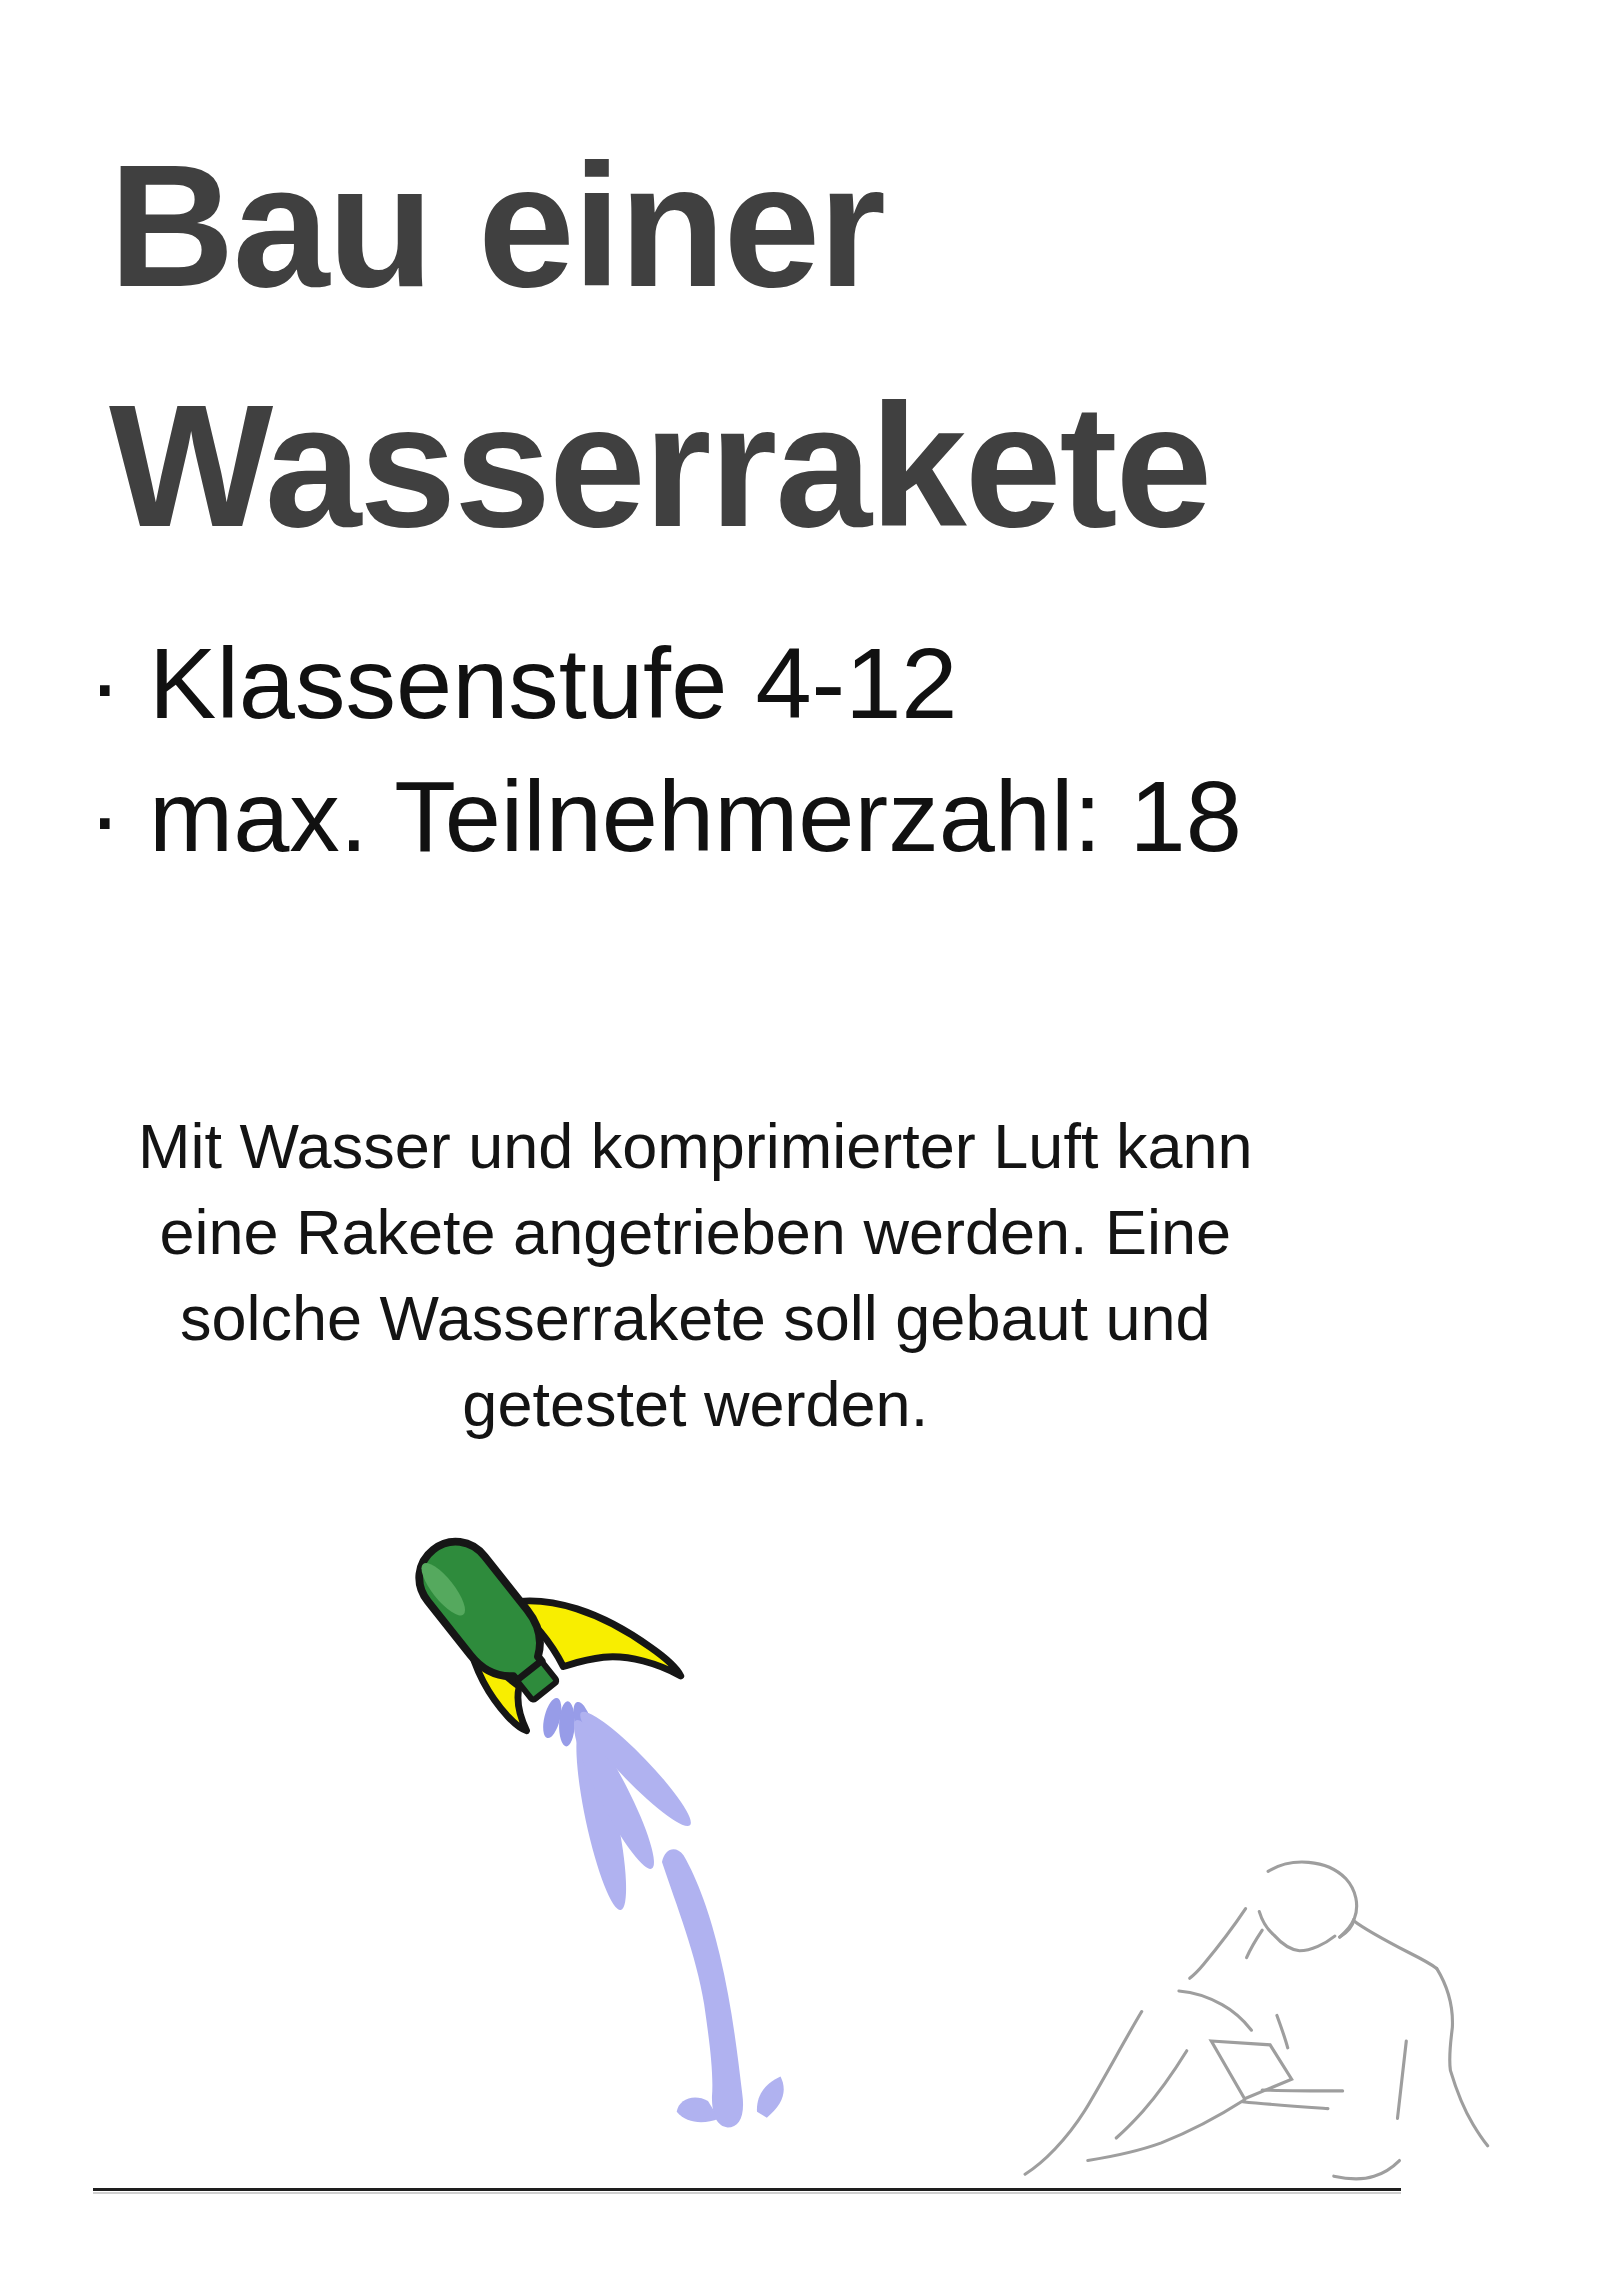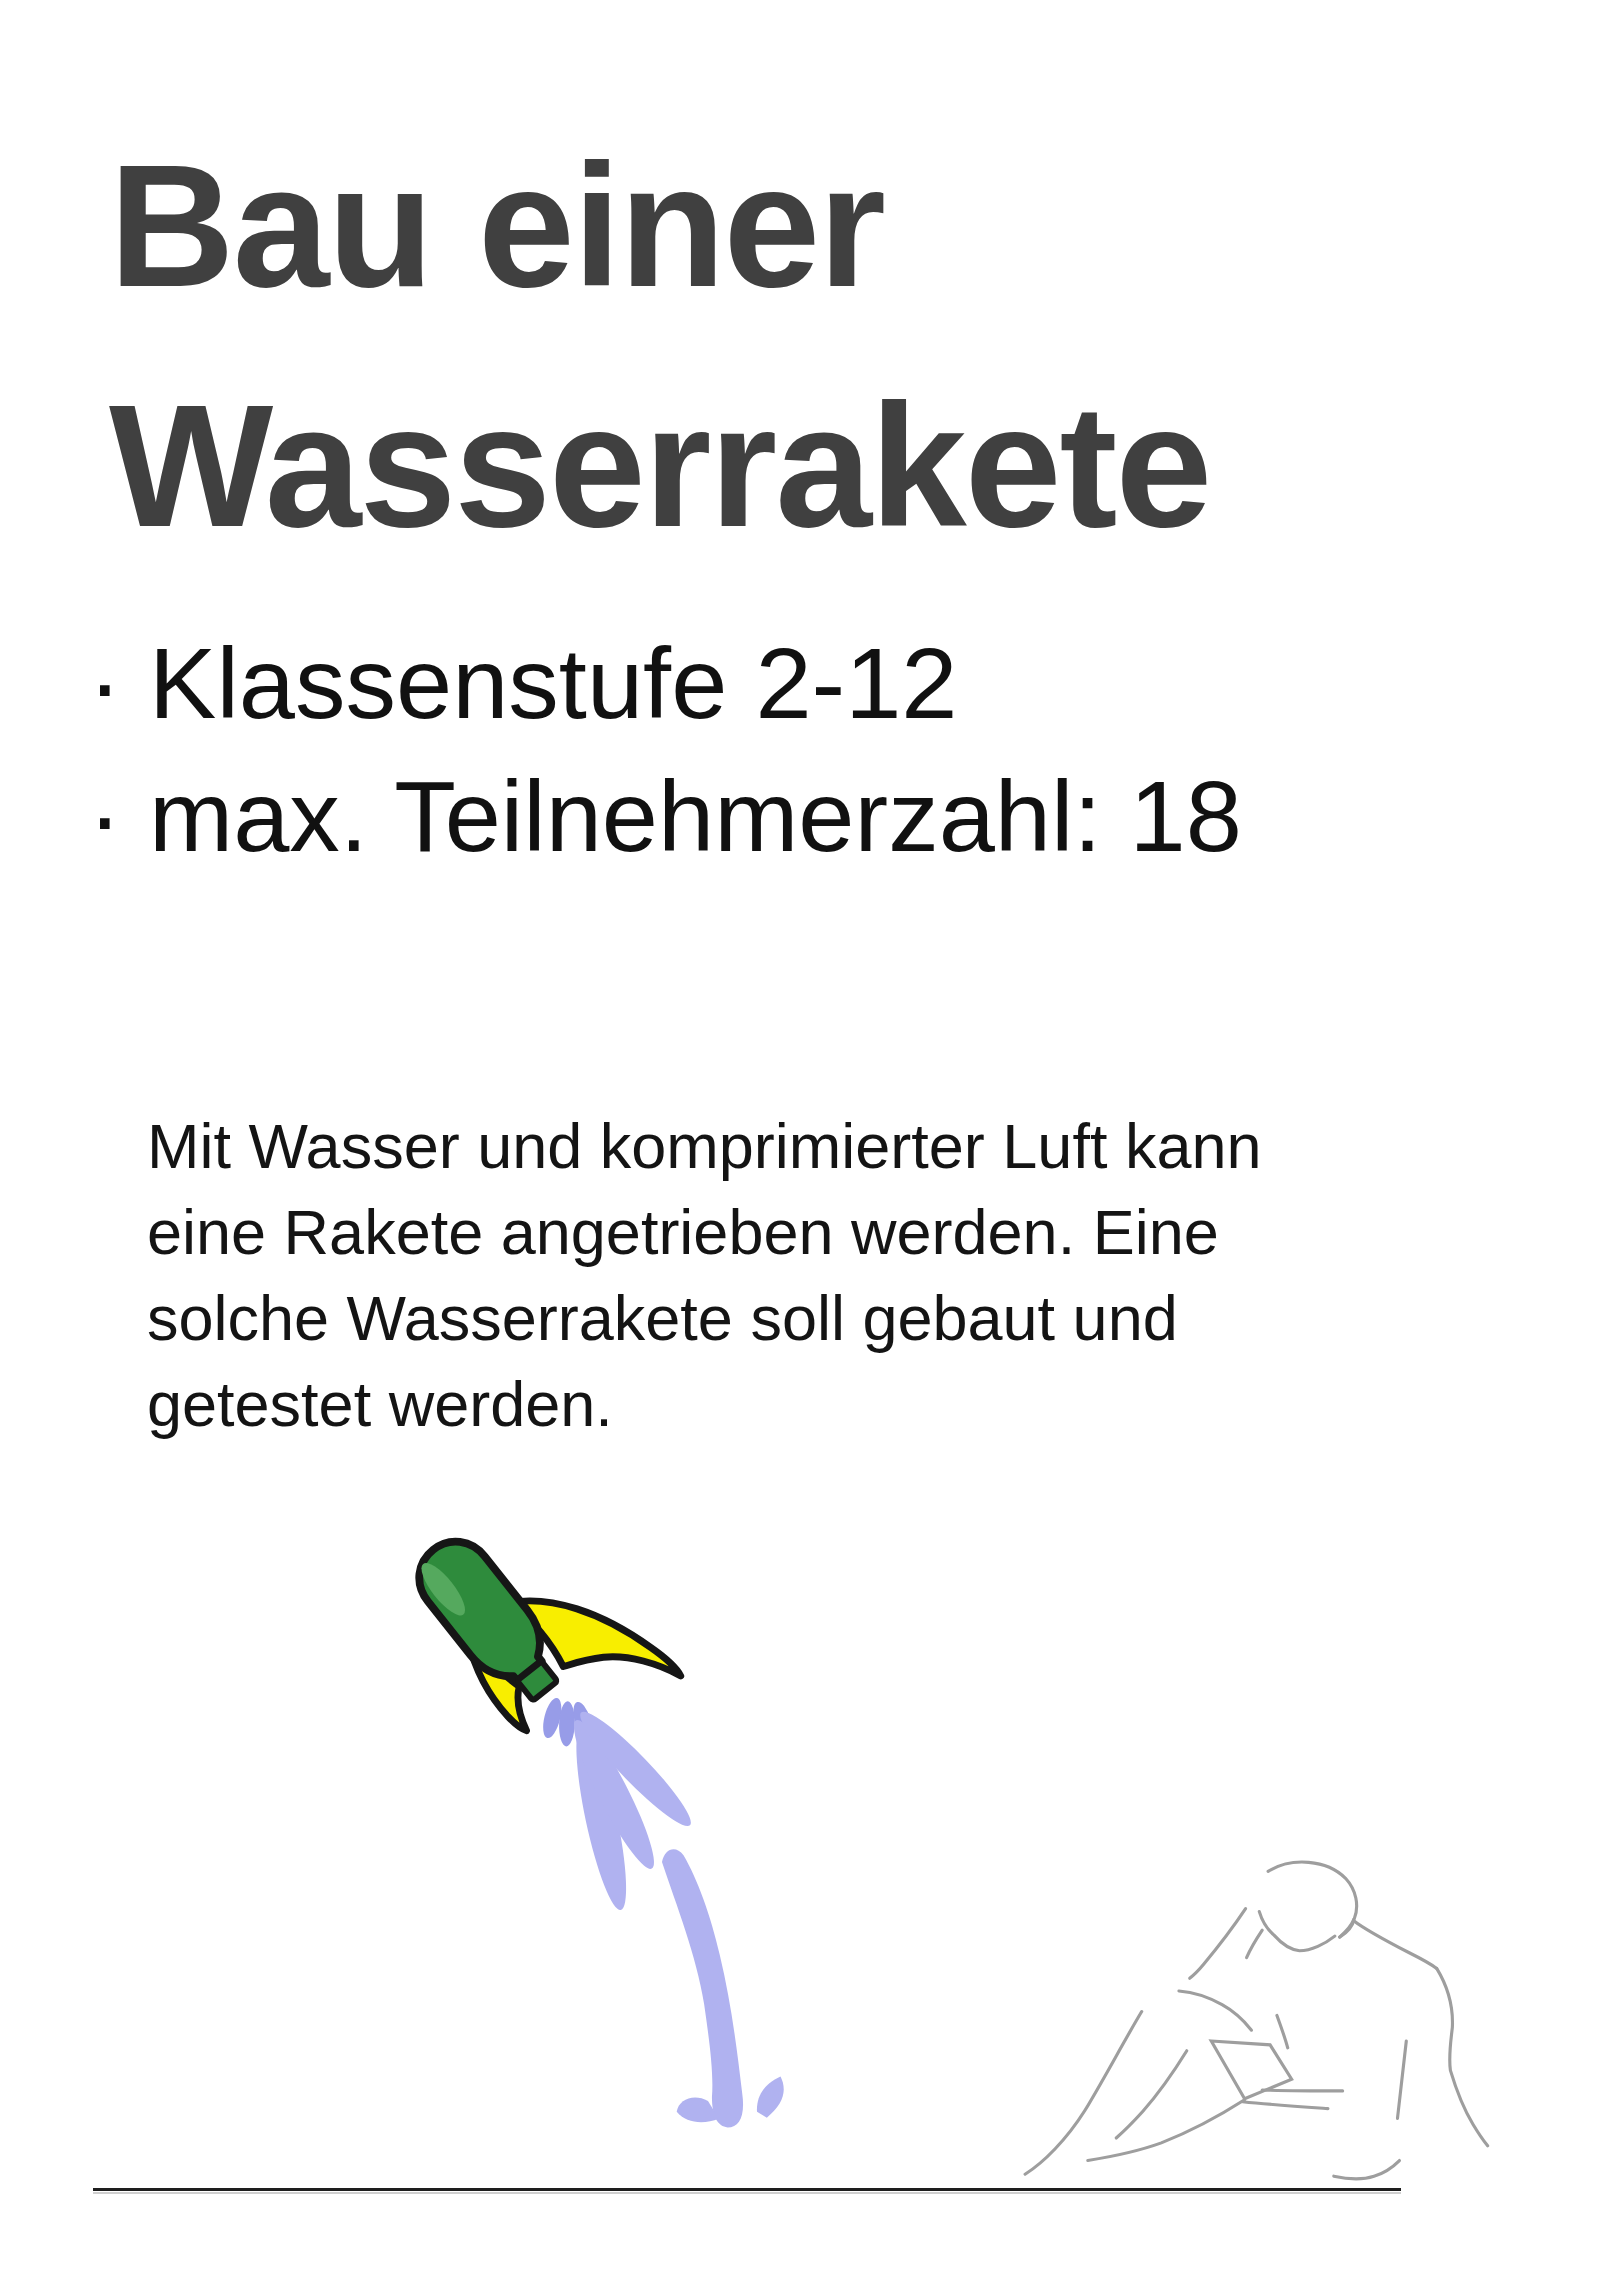--- a/index.html
+++ b/index.html
@@ -35,26 +35,27 @@
   }
   .info-list li {
     line-height: 133px;
     white-space: nowrap;
   }
   .info-list .marker { display: inline-block; }
   .info-list .txt { margin-left: 27.4px; }
 
   .description {
     position: absolute;
-    left: 147px; top: 1103px;
+    left: 138px; top: 1103px;
     font-size: 63px;
     line-height: 86px;
     white-space: pre-line;
     margin: 0;
     color: #141414;
+    text-align: center;
   }
 
   .rocket-svg {
     position: absolute;
     left: 363px; top: 1524px;
     width: 451px; height: 627px;
   }
   .person-svg {
     position: absolute;
     left: 980px; top: 1784px;
@@ -77,21 +78,21 @@
 </head>
 <body>
 
 <div class="page">
 
   <h1 class="title">Bau einer
 Wasserrakete</h1>
 
   <ul class="info-list">
     <li>
-      <span class="marker">·</span><span class="txt">Klassenstufe 2-12</span>
+      <span class="marker">·</span><span class="txt">Klassenstufe 4-12</span>
     </li>
     <li>
       <span class="marker">·</span><span class="txt">max. Teilnehmerzahl: 18</span>
     </li>
   </ul>
 
   <p class="description">Mit Wasser und komprimierter Luft kann
 eine Rakete angetrieben werden. Eine
 solche Wasserrakete soll gebaut und
 getestet werden.</p>

